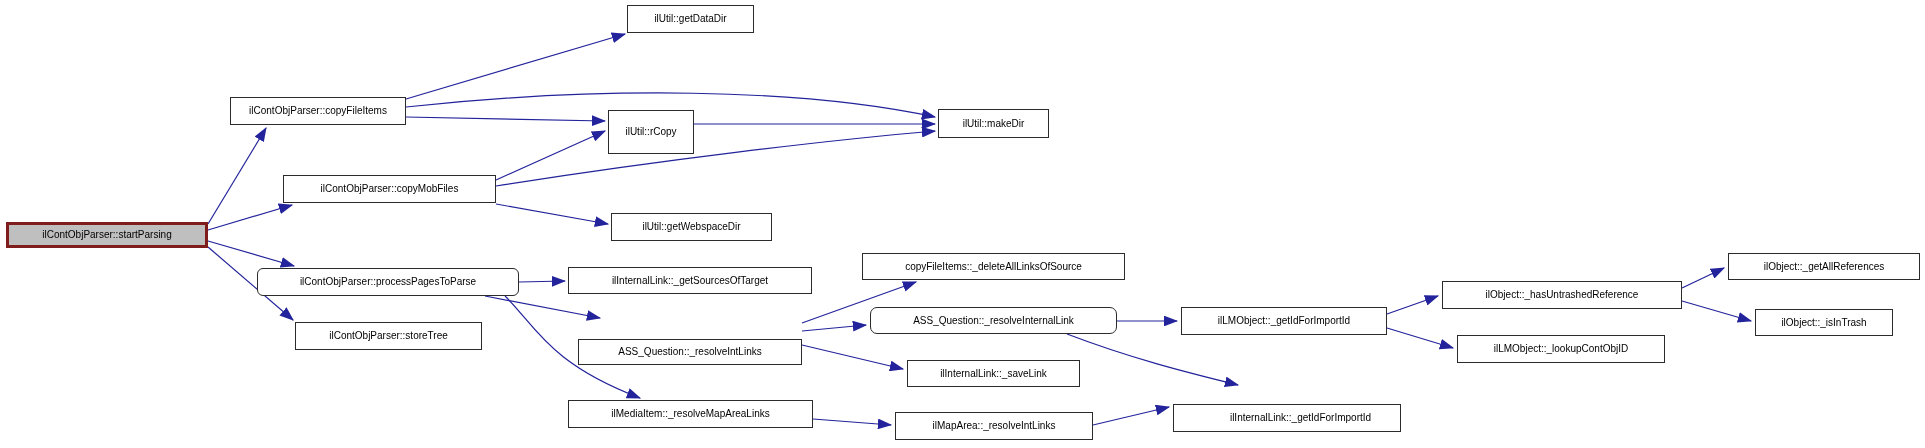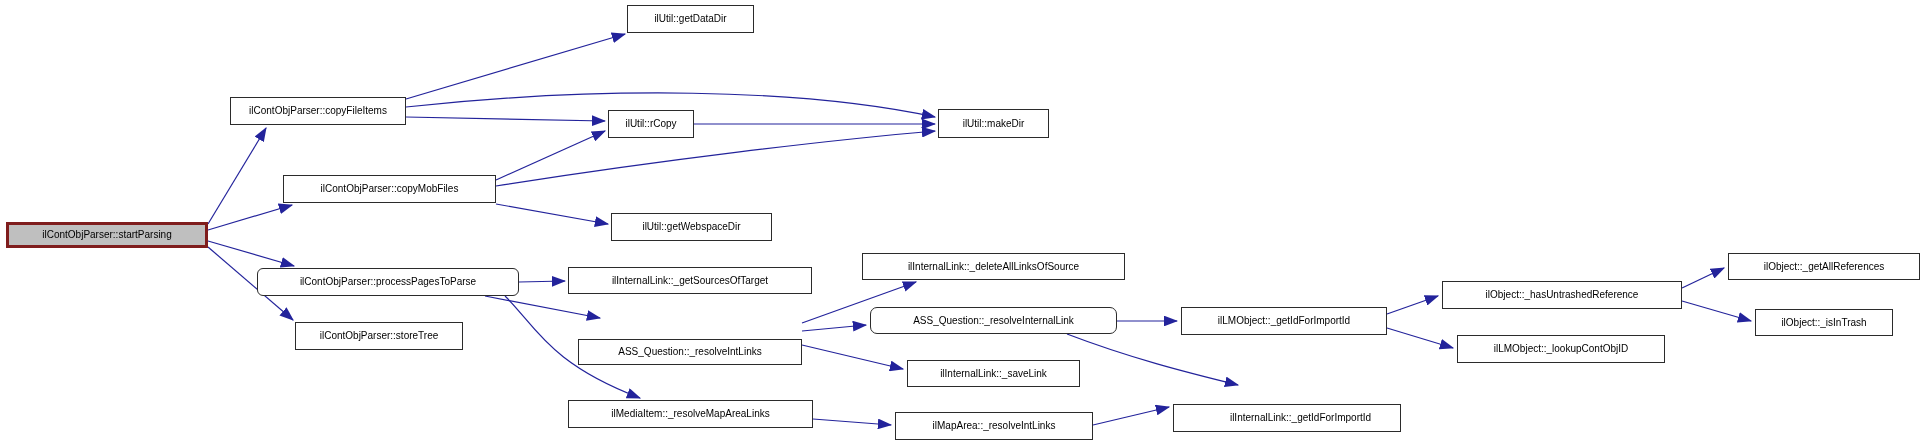--- a/index.html
+++ b/index.html
@@ -73,28 +73,28 @@
       <path d="M1093,425 L1169,407" fill="none" stroke="#23239b" stroke-width="1.2" marker-end="url(#arrow)"></path>
       <path d="M1387,314 L1438,296" fill="none" stroke="#23239b" stroke-width="1.2" marker-end="url(#arrow)"></path>
       <path d="M1387,328 L1453,348" fill="none" stroke="#23239b" stroke-width="1.2" marker-end="url(#arrow)"></path>
       <path d="M1682,288 L1724,268" fill="none" stroke="#23239b" stroke-width="1.2" marker-end="url(#arrow)"></path>
       <path d="M1682,301 L1751,321" fill="none" stroke="#23239b" stroke-width="1.2" marker-end="url(#arrow)"></path>
     </svg>
   <div id="nodes-layer">
       <div class="node highlight" style="left: 6px; top: 222px; width: 202px; height: 26px;">ilContObjParser::startParsing</div>
       <div class="node" style="left: 230px; top: 97px; width: 176px; height: 28px;">ilContObjParser::copyFileItems</div>
       <div class="node" style="left: 627px; top: 5px; width: 127px; height: 28px;">ilUtil::getDataDir</div>
-      <div class="node" style="left: 608px; top: 110px; width: 86px; height: 28px;">ilUtil::rCopy</div>
+      <div class="node" style="left: 608px; top: 110px; width: 86px; height: 44px;">ilUtil::rCopy</div>
       <div class="node" style="left: 938px; top: 109px; width: 111px; height: 29px;">ilUtil::makeDir</div>
       <div class="node" style="left: 283px; top: 175px; width: 213px; height: 28px;">ilContObjParser::copyMobFiles</div>
       <div class="node" style="left: 611px; top: 213px; width: 161px; height: 28px;">ilUtil::getWebspaceDir</div>
       <div class="node" style="left: 257px; top: 268px; width: 262px; height: 28px; border-radius: 6px;">ilContObjParser::processPagesToParse</div>
-      <div class="node" style="left: 295px; top: 322px; width: 168px; height: 28px;">ilContObjParser::storeTree</div>
+      <div class="node" style="left: 295px; top: 322px; width: 187px; height: 28px;">ilContObjParser::storeTree</div>
       <div class="node" style="left: 568px; top: 267px; width: 244px; height: 27px;">ilInternalLink::_getSourcesOfTarget</div>
-      <div class="node" style="left: 862px; top: 253px; width: 263px; height: 27px;">ilInternalLink::_deleteAllLinksOfSource</div>
+      <div class="node" style="left: 862px; top: 253px; width: 263px; height: 27px;">copyFileItems::_deleteAllLinksOfSource</div>
       <div class="node" style="left: 578px; top: 339px; width: 224px; height: 26px;">ASS_Question::_resolveIntLinks</div>
       <div class="node" style="left: 870px; top: 307px; width: 247px; height: 27px; border-radius: 7px;">ASS_Question::_resolveInternalLink</div>
       <div class="node" style="left: 907px; top: 360px; width: 173px; height: 27px;">ilInternalLink::_saveLink</div>
       <div class="node" style="left: 568px; top: 400px; width: 245px; height: 28px;">ilMediaItem::_resolveMapAreaLinks</div>
       <div class="node" style="left: 895px; top: 412px; width: 198px; height: 28px;">ilMapArea::_resolveIntLinks</div>
       <div class="node" style="left: 1181px; top: 307px; width: 206px; height: 28px;">ilLMObject::_getIdForImportId</div>
       <div class="node" style="left: 1173px; top: 404px; width: 228px; height: 28px; padding-left: 27px;">ilInternalLink::_getIdForImportId</div>
       <div class="node" style="left: 1442px; top: 281px; width: 240px; height: 28px;">ilObject::_hasUntrashedReference</div>
       <div class="node" style="left: 1457px; top: 335px; width: 208px; height: 28px;">ilLMObject::_lookupContObjID</div>
       <div class="node" style="left: 1728px; top: 253px; width: 192px; height: 27px;">ilObject::_getAllReferences</div>

